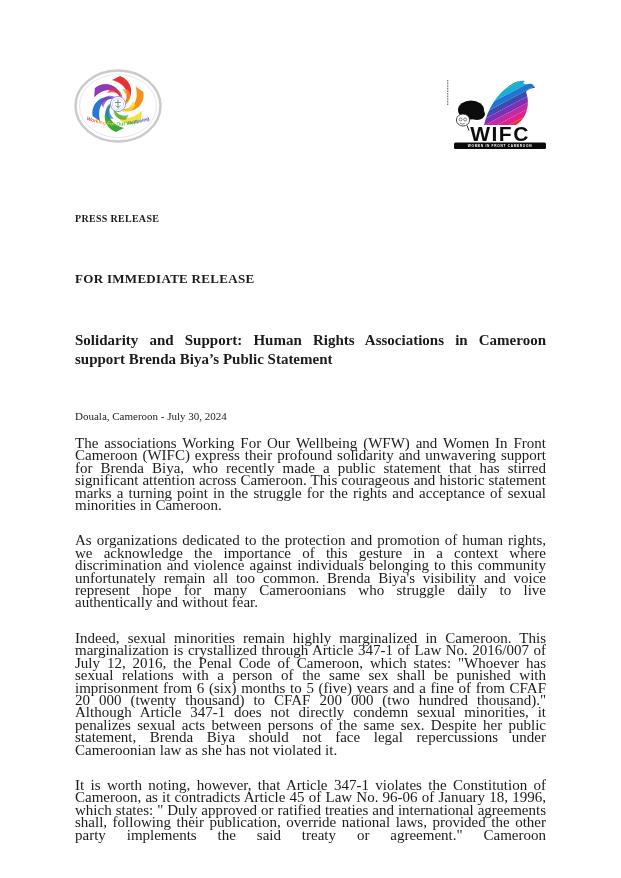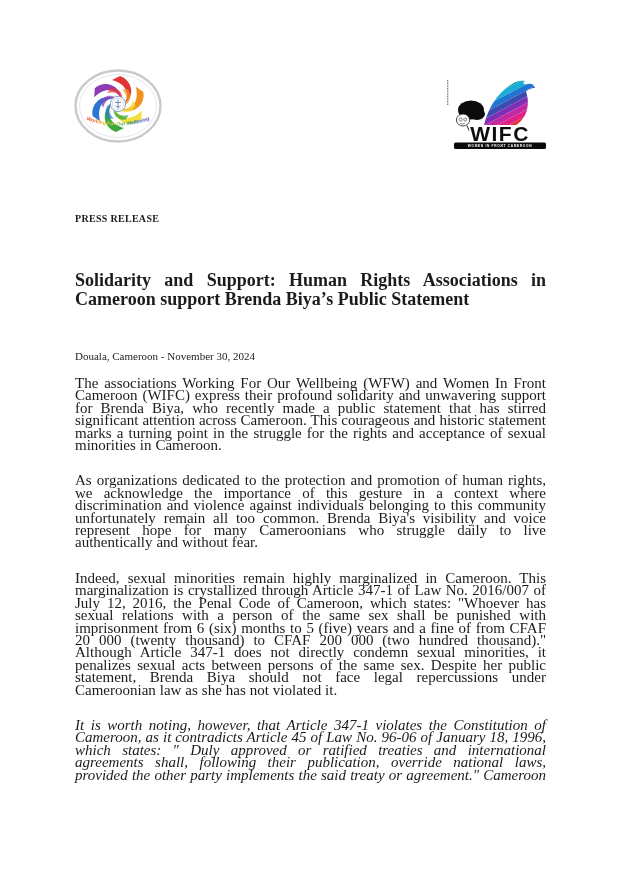--- a/index.html
+++ b/index.html
@@ -22,38 +22,37 @@
   }
   .kicker {
     font-weight:bold; font-size:10px; letter-spacing:0.3px;
     margin:0 0 47px 0;
   }
   .release-line {
     font-weight:bold; font-size:13px; letter-spacing:0.3px;
     margin:0 0 44px 0;
   }
   .doc-title {
-    font-weight:bold; font-size:18px; line-height:18.5px;
+    font-weight:bold; font-size:15px; line-height:18.5px;
     text-align:justify;
     margin:0 0 42px 0;
   }
   .dateline {
     font-size:11px; line-height:13px;
     margin:0 0 14px 0;
   }
   p.body {
     font-size:15px; line-height:12.4px;
     text-align:justify;
     margin:0 0 23px 0;
     word-spacing:0.2px;
   }
   p.body.cut {
     text-align-last:justify;
     margin-bottom:0;
-    font-style:italic;
   }
 </style>
 </head>
 <body>
 
 <div class="page">
 
   <svg class="logo logo-wfw" viewBox="0 0 92 82" xmlns="http://www.w3.org/2000/svg">
     <defs>
       <path id="wfwArc" d="M 10 50 Q 46 65 82 50" fill="none"></path>
@@ -128,21 +127,22 @@
       <path d="M14.2 51.4 q2.4 1.4 4.6 0" fill="none" stroke="#333333" stroke-width="0.6"></path>
       <path d="M21 53.5 l2 5" stroke="#222222" stroke-width="1" fill="none"></path>
     </g>
     <text x="54" y="69" text-anchor="middle" font-family="Liberation Sans, sans-serif" font-weight="bold" font-size="21" letter-spacing="1.5" fill="#0d0d0d" stroke="#ffffff" stroke-width="0.6" paint-order="stroke">WIFC</text>
     <rect x="8" y="70.5" width="92" height="6.5" rx="1.5" fill="#0a0a0a"></rect>
     <text x="54" y="75.3" text-anchor="middle" font-family="Liberation Sans, sans-serif" font-weight="bold" font-size="3.2" letter-spacing="0.7" fill="#ffffff">WOMEN IN FRONT CAMEROON</text>
   </svg>
 
   <div class="content">
     <p class="kicker">PRESS RELEASE</p>
+    <p class="release-line">FOR IMMEDIATE RELEASE</p>
     <h1 class="doc-title">Solidarity and Support: Human Rights Associations in Cameroon support Brenda Biya’s Public Statement</h1>
-    <p class="dateline">Douala, Cameroon - November 30, 2024</p>
+    <p class="dateline">Douala, Cameroon - July 30, 2024</p>
     <p class="body">The associations Working For Our Wellbeing (WFW) and Women In Front Cameroon (WIFC) express their profound solidarity and unwavering support for Brenda Biya, who recently made a public statement that has stirred significant attention across Cameroon. This courageous and historic statement marks a turning point in the struggle for the rights and acceptance of sexual minorities in Cameroon.</p>
     <p class="body">As organizations dedicated to the protection and promotion of human rights, we acknowledge the importance of this gesture in a context where discrimination and violence against individuals belonging to this community unfortunately remain all too common. Brenda Biya's visibility and voice represent hope for many Cameroonians who struggle daily to live authentically and without fear.</p>
     <p class="body">Indeed, sexual minorities remain highly marginalized in Cameroon. This marginalization is crystallized through Article 347-1 of Law No. 2016/007 of July 12, 2016, the Penal Code of Cameroon, which states: "Whoever has sexual relations with a person of the same sex shall be punished with imprisonment from 6 (six) months to 5 (five) years and a fine of from CFAF 20 000 (twenty thousand) to CFAF 200 000 (two hundred thousand)." Although Article 347-1 does not directly condemn sexual minorities, it penalizes sexual acts between persons of the same sex. Despite her public statement, Brenda Biya should not face legal repercussions under Cameroonian law as she has not violated it.</p>
     <p class="body cut">It is worth noting, however, that Article 347-1 violates the Constitution of Cameroon, as it contradicts Article 45 of Law No. 96-06 of January 18, 1996, which states: " Duly approved or ratified treaties and international agreements shall, following their publication, override national laws, provided the other party implements the said treaty or agreement." Cameroon</p>
   </div>
 
 </div>
 
 </body></html>

